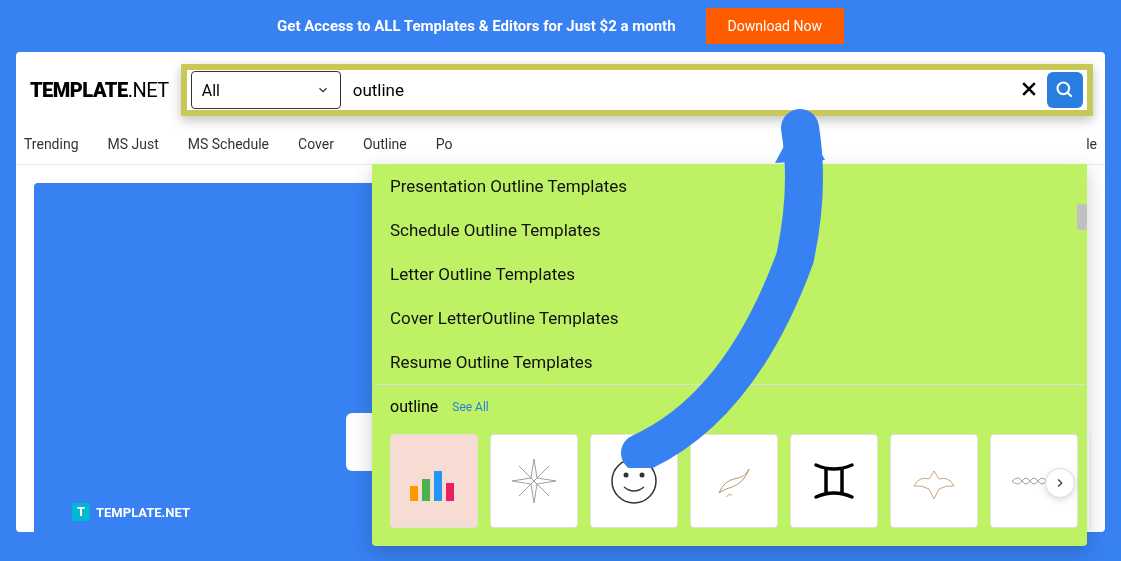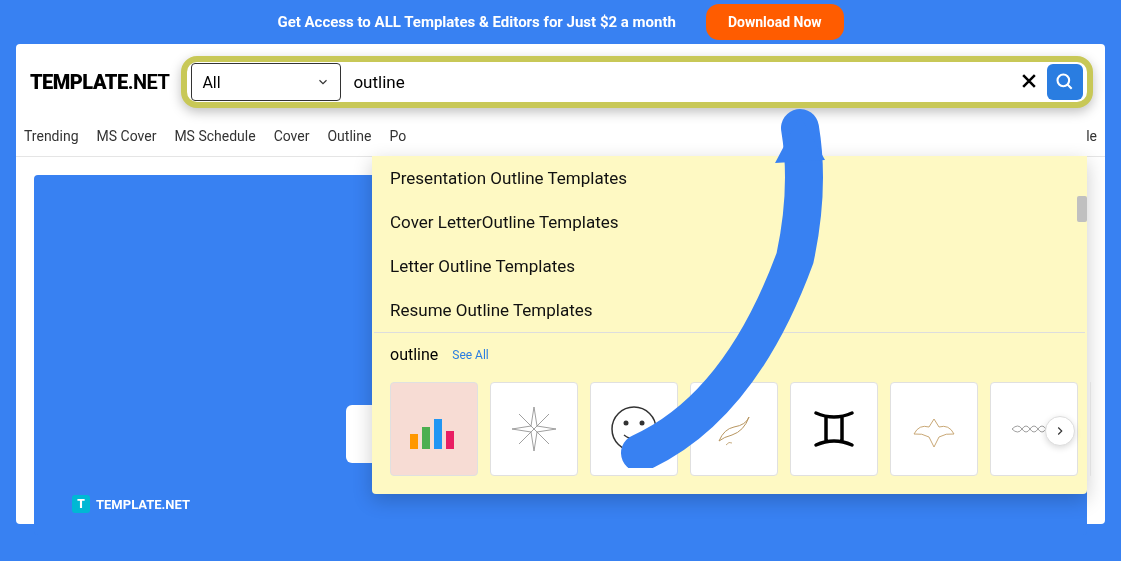--- a/index.html
+++ b/index.html
@@ -1,37 +1,37 @@
 <!DOCTYPE html>
 <html><head>
 <meta charset="utf-8">
 <style>
 *{margin:0;padding:0;box-sizing:border-box;font-family:-apple-system,BlinkMacSystemFont,"Segoe UI",Roboto,sans-serif}
 body{width:1121px;height:561px;background:#3881f2;overflow:hidden;position:relative}
-.banner{height:44px;display:flex;align-items:center;justify-content:center;gap:30px}
+.banner{height:52px;display:flex;align-items:center;justify-content:center;gap:30px}
 .banner-text{color:#fff;font-weight:700;font-size:15px}
-.download-btn{background:#ff5c00;color:#fff;border:none;padding:10px 22px;font-weight:700;font-size:14px;border-radius:13px;cursor:pointer}
+.download-btn{background:#ff5c00;color:#fff;border:none;padding:10px 22px;font-weight:400;font-size:14px;border-radius:1px;cursor:pointer}
 .main-area{background:#fff;margin:0 16px;border-radius:4px;position:relative;height:480px}
 .top-row{display:flex;align-items:center;padding:12px 8px;gap:12px}
 .logo{font-weight:900;font-size:20px;letter-spacing:-0.5px;padding-left:6px}
-.logo .net{font-weight:700}
-.search-wrap{flex:1;display:flex;align-items:center;background:#fff;border:6px solid #c8c857;border-radius:16px;height:52px;box-shadow:0 4px 12px rgba(0,0,0,0.25);margin-right:4px}
+.logo .net{font-weight:400}
+.search-wrap{flex:1;display:flex;align-items:center;background:#fff;border:6px solid #c8c857;border-radius:1px;height:52px;box-shadow:0 4px 12px rgba(0,0,0,0.25);margin-right:4px}
 .cat-select{width:150px;height:38px;margin-left:4px;border:1px solid #333;border-radius:4px;padding:0 10px;font-size:16px;background:#fff;display:flex;align-items:center;justify-content:space-between;cursor:pointer}
 .chev-down{width:14px;height:14px}
 .search-input{flex:1;border:none;outline:none;font-size:17px;padding:0 12px;height:100%}
 .clear-btn{background:none;border:none;font-size:26px;font-weight:900;cursor:pointer;padding:0 8px;color:#000}
 .search-btn{width:36px;height:36px;background:#2a7de1;border:none;border-radius:6px;cursor:pointer;margin-right:4px;display:flex;align-items:center;justify-content:center}
 .search-btn svg{width:20px;height:20px}
-.nav-tabs{display:flex;gap:18px;padding:8px 8px 12px;border-bottom:1px solid #e5e5e5;font-size:14px;color:#333}
+.nav-tabs{display:flex;gap:29px;padding:8px 8px 12px;border-bottom:1px solid #e5e5e5;font-size:14px;color:#333}
 .nav-tab{cursor:pointer}
 .hero{background:#3881f2;margin:18px;height:360px;border-radius:4px;position:relative}
 .hero-search{position:absolute;left:312px;top:230px;width:40px;height:58px;background:#fff;border-radius:6px}
 .footer-logo{position:absolute;left:38px;bottom:22px;display:flex;align-items:center;gap:6px;color:#fff;font-weight:700;font-size:13px}
 .footer-logo .t-icon{width:18px;height:18px;background:#00b8d4;border-radius:3px;display:flex;align-items:center;justify-content:center;color:#fff;font-weight:900;font-size:12px}
-.dropdown{position:absolute;left:356px;right:18px;top:112px;background:#fef9c3;box-shadow:0 6px 20px rgba(0,0,0,0.2);border-radius:0 0 4px 4px;z-index:10}
+.dropdown{position:absolute;left:356px;right:18px;top:112px;background:#bef264;box-shadow:0 6px 20px rgba(0,0,0,0.2);border-radius:0 0 4px 4px;z-index:10}
 .sugg-item{padding:12px 18px;font-size:17px;color:#111;cursor:pointer}
 .scroll-hint{position:absolute;right:0;top:40px;width:10px;height:26px;background:#c0c0c0;border-radius:2px}
 .divider{height:1px;background:#ddd;margin:0 2px}
 .results-head{display:flex;align-items:center;gap:14px;padding:12px 18px;font-size:16px}
 .see-all{color:#2a7de1;font-size:12px;cursor:pointer}
 .thumbs{display:flex;gap:12px;padding:6px 18px 18px;align-items:center;position:relative}
 .thumb{width:88px;height:94px;border:1px solid #e0e0e0;border-radius:4px;background:#fff;display:flex;align-items:center;justify-content:center;flex-shrink:0}
 .thumb.first{background:#f7dcd4}
 .next-btn{position:absolute;right:12px;top:40px;width:30px;height:30px;background:#fff;border:1px solid #ddd;border-radius:50%;display:flex;align-items:center;justify-content:center;cursor:pointer;box-shadow:0 2px 6px rgba(0,0,0,0.15)}
 .arrow-overlay{position:absolute;left:570px;top:108px;z-index:20;pointer-events:none}
@@ -68,41 +68,42 @@
         <svg viewBox="0 0 24 24">
             <circle cx="10" cy="10" r="7" stroke="#fff" stroke-width="2.5" fill="none"></circle>
             <path d="M15 15l5 5" stroke="#fff" stroke-width="2.5"></path>
           </svg>
       </button>
     </div>
   </div>
 
   <div class="nav-tabs">
     <span class="nav-tab">Trending</span>
-    <span class="nav-tab">MS Cover</span>
+    <span class="nav-tab">MS Just</span>
     <span class="nav-tab">MS Schedule</span>
     <span class="nav-tab">Cover</span>
     <span class="nav-tab">Outline</span>
     <span class="nav-tab">Po</span>
     <span class="nav-tab" style="margin-left:auto">le</span>
   </div>
 
   <div class="hero">
     <div class="hero-search"></div>
     <div class="footer-logo">
       <span class="t-icon">T</span>
       <span>TEMPLATE.NET</span>
     </div>
   </div>
 
   <div class="dropdown">
     <div class="scroll-hint"></div>
     <div class="sugg-item">Presentation Outline Templates</div>
+    <div class="sugg-item">Schedule Outline Templates</div>
+    <div class="sugg-item">Letter Outline Templates</div>
     <div class="sugg-item">Cover LetterOutline Templates</div>
-    <div class="sugg-item">Letter Outline Templates</div>
     <div class="sugg-item">Resume Outline Templates</div>
     <div class="divider"></div>
     <div class="results-head">
       <span>outline</span>
       <span class="see-all">See All</span>
     </div>
     <div class="thumbs">
       <div class="thumb first">
         <svg viewBox="0 0 60 60">
             <rect x="6" y="35" width="8" height="15" fill="#ff9800"></rect>

